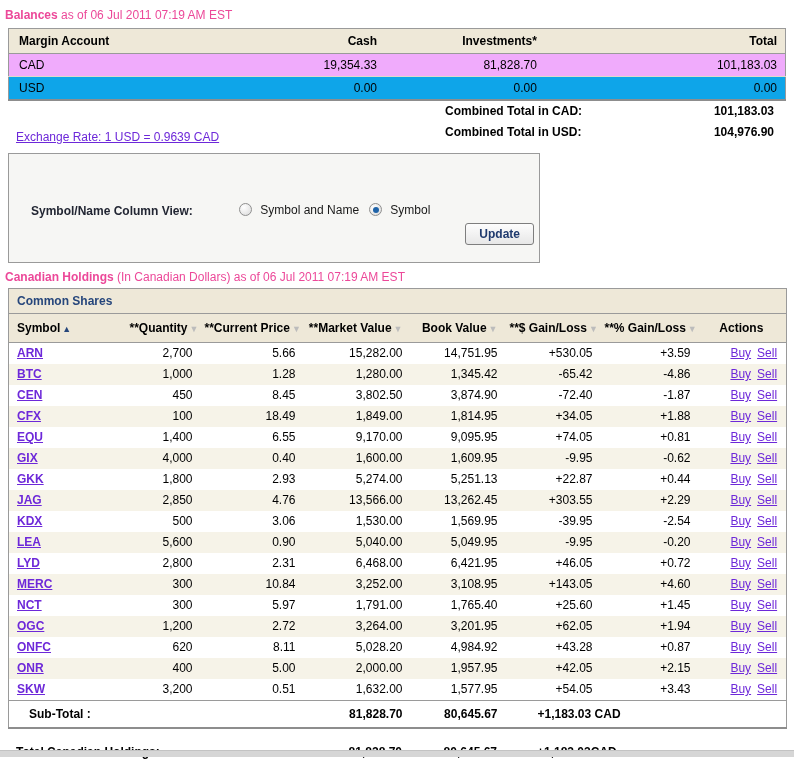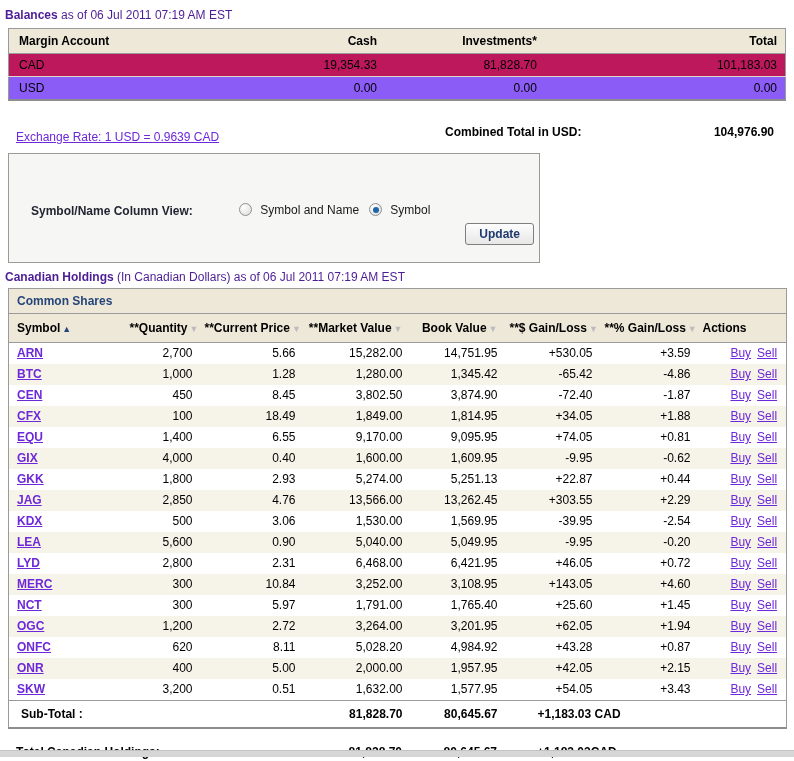--- a/index.html
+++ b/index.html
@@ -5,37 +5,37 @@
   * { box-sizing: border-box; }
   html,body { margin:0; padding:0; background:#fff; }
   body {
     width:794px; height:761px; overflow:hidden; position:relative;
     font-family:"Liberation Sans", sans-serif; font-size:12px; color:#000;
   }
   .page { position:relative; width:794px; height:761px; }
   a.link { color:#6d28d9; text-decoration:underline; cursor:pointer; }
 
   
-  .title-line { padding:8px 0 6px 5px; font-size:12px; color:#4c1d95; }
+  .title-line { padding:8px 0 6px 5px; font-size:12px; color:#ec4899; }
   .title-line b { font-weight:bold; }
   .holdings-title { padding:7px 0 4px 5px; }
 
   
   table.balances {
     margin-left:8px; width:778px; border-collapse:collapse;
     border:1px solid #9a9a9a; border-bottom:2px solid #8d8d8d;
     font-size:12px;
   }
   table.balances th {
     background:#eee8d8; font-weight:bold; text-align:right;
     padding:5px 8px; border-bottom:1px solid #9a9a9a;
   }
   table.balances th.left, table.balances td.left { text-align:left; padding-left:10px; }
-  table.balances td { text-align:right; padding:4px 8px; background:#be185d; }
-  table.balances tbody tr.alt td { background:#8b5cf6; }
+  table.balances td { text-align:right; padding:4px 8px; background:#f0abfc; }
+  table.balances tbody tr.alt td { background:#0ea5e9; }
   table.balances tbody tr + tr td { border-top:1px solid #dedacb; }
 
   
   .totals-zone { position:relative; margin:2px 8px 0; width:778px; height:44px; }
   .exchange { position:absolute; left:8px; bottom:3px; font-size:12px; }
   .combined { position:absolute; left:437px; width:329px; display:flex; justify-content:space-between; font-weight:bold; }
   .combined.row1 { top:1px; }
   .combined.row2 { top:22px;gap:36px; }
 
   
@@ -76,37 +76,37 @@
   table.holdings tr.band th {
     background:#eee8d8; color:#26467b; font-weight:bold; text-align:left;
     padding:5px 8px; border-bottom:1px solid #9a9a9a; font-size:12px;
   }
   table.holdings tr.cols th {
     background:#eee8d8; font-weight:bold; text-align:right;
     padding:7px 6px; border-bottom:1px solid #9a9a9a; white-space:nowrap;
     cursor:pointer;
   }
   table.holdings tr.cols th.left { text-align:left; padding-left:8px; }
-  table.holdings tr.cols th.center { text-align:left; cursor:default; }
+  table.holdings tr.cols th.center { text-align:center; cursor:default; }
   .tri { font-size:9px; margin-left:2px; }
   .tri.asc { color:#26467b; }
   .tri.desc { color:#bcbcbc; }
   table.holdings tbody td {
     text-align:right; padding:4px 6px; background:#fff; line-height:13px; white-space:nowrap;
   }
   table.holdings tbody td.left { text-align:left; padding-left:8px; }
   table.holdings tbody tr.alt td { background:#f6f3e8; }
   table.holdings a.sym { font-weight:bold; }
   td.actions { text-align:left; }
   td.actions a { margin:0 3px; }
   table.holdings tfoot td {
     border-top:1px solid #9a9a9a; background:#fff; font-weight:bold;
     padding:6px 6px; text-align:right; white-space:nowrap;
   }
-  table.holdings tfoot td.left { text-align:left; padding-left:12px; }
+  table.holdings tfoot td.left { text-align:left; padding-left:20px; }
   table.holdings tfoot td.gain { text-align:left; padding-left:34px; }
 
   
   table.grand {
     margin:12px 0 0 8px; width:778px; border-collapse:collapse; font-size:12px; table-layout:fixed;
   }
   table.grand td { font-weight:bold; text-align:right; padding:4px 6px; white-space:nowrap; }
   table.grand td.left { text-align:left; padding-left:8px; }
   table.grand td.gain { text-align:left; padding-left:34px; }
 
@@ -148,20 +148,24 @@
         <tr class="alt">
       <td class="left">USD</td>
       <td>0.00</td>
       <td>0.00</td>
       <td>0.00</td>
     </tr>
       </tbody>
   </table>
 
   <div class="totals-zone">
+    <div class="combined row1">
+      <span>Combined Total in CAD:</span>
+      <span>101,183.03</span>
+    </div>
     <div class="combined row2">
       <span>Combined Total in USD:</span>
       <span>104,976.90</span>
     </div>
     <a class="link exchange" href="#">Exchange Rate: 1 USD = 0.9639 CAD</a>
   </div>
 
   <div class="options-box">
     <div class="opt-row r2">
       <span class="opt-label">Symbol/Name Column View:</span>

